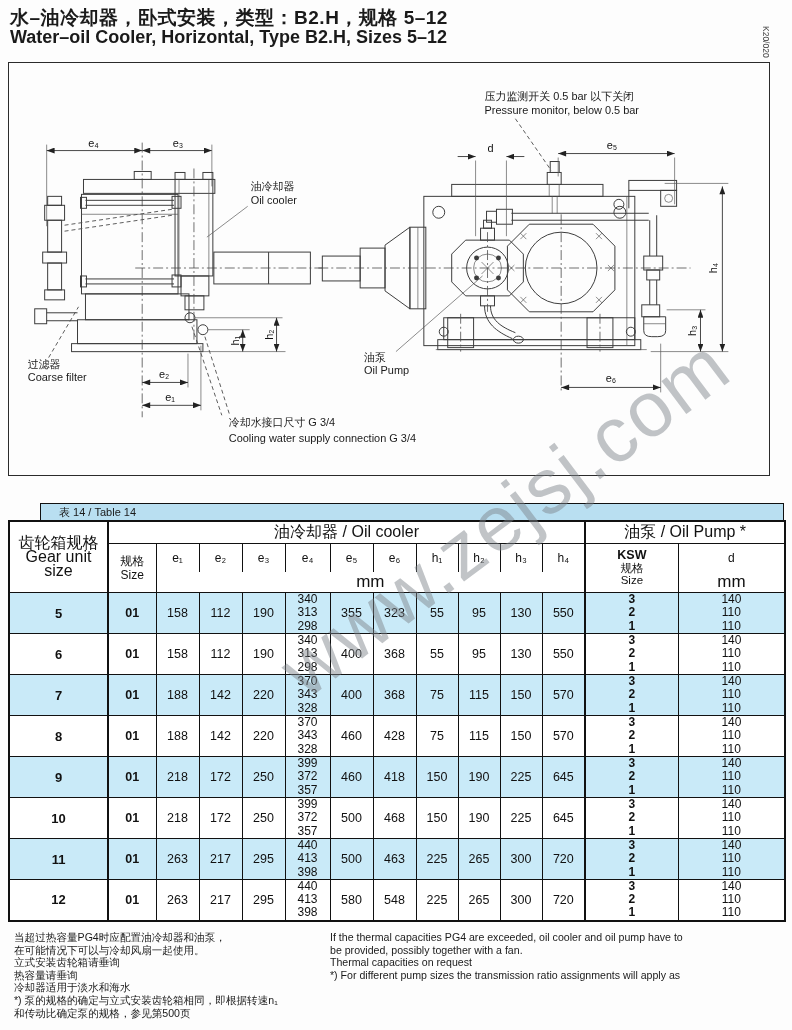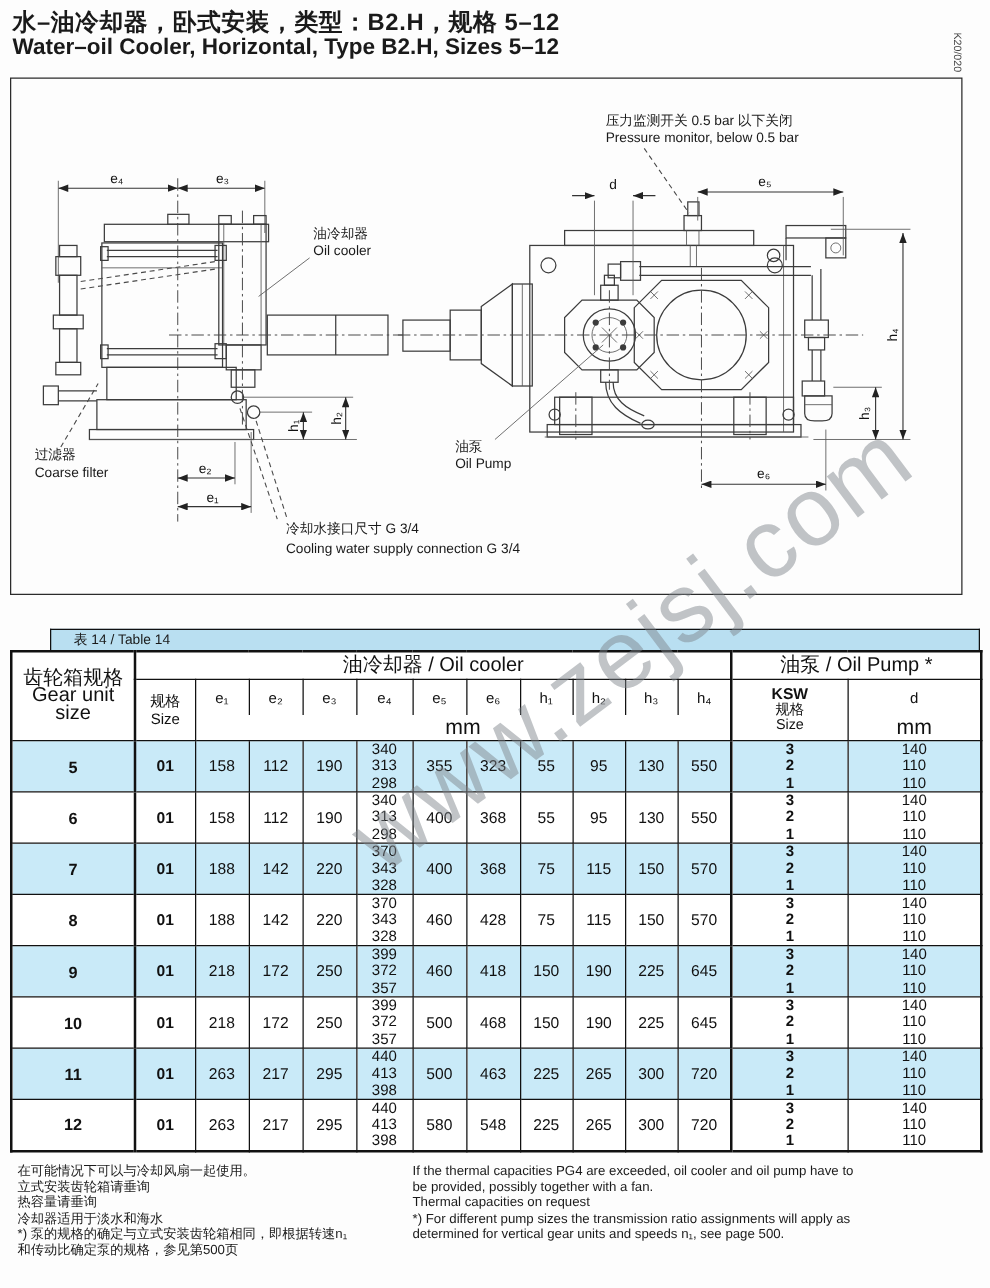--- a/index.html
+++ b/index.html
@@ -558,26 +558,26 @@
       <div>140</div>
       <div>110</div>
       <div>110</div>
     </td>
   </tr>
       </tbody>
   </table>
 </div>
 
 <div class="notes notes-zh">
+    <div>当超过热容量PG4时应配置油冷却器和油泵，</div>
     <div>在可能情况下可以与冷却风扇一起使用。</div>
     <div>立式安装齿轮箱请垂询</div>
     <div>热容量请垂询</div>
     <div>冷却器适用于淡水和海水</div>
     <div>*) 泵的规格的确定与立式安装齿轮箱相同，即根据转速n₁</div>
     <div>和传动比确定泵的规格，参见第500页</div>
   </div>
 <div class="notes notes-en">
     <div>If the thermal capacities PG4 are exceeded, oil cooler and oil pump have to</div>
     <div>be provided, possibly together with a fan.</div>
     <div>Thermal capacities on request</div>
     <div>*) For different pump sizes the transmission ratio assignments will apply as</div>
-    <div>determined for vertical gear units and speeds n₁, see page 500.</div>
   </div>
 
 </body></html>

